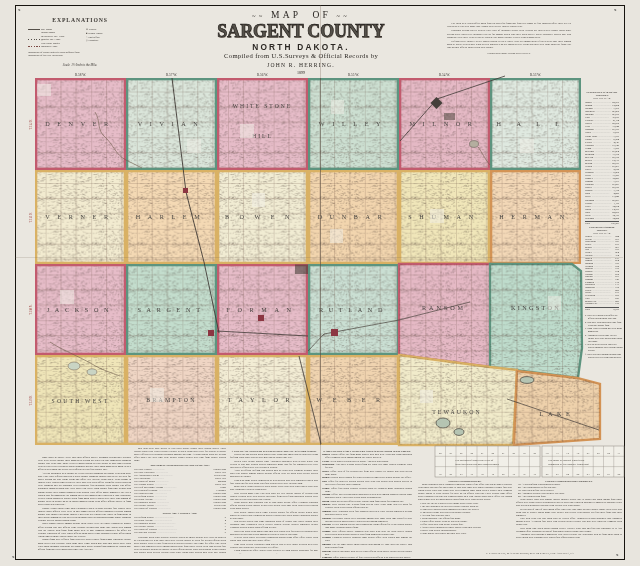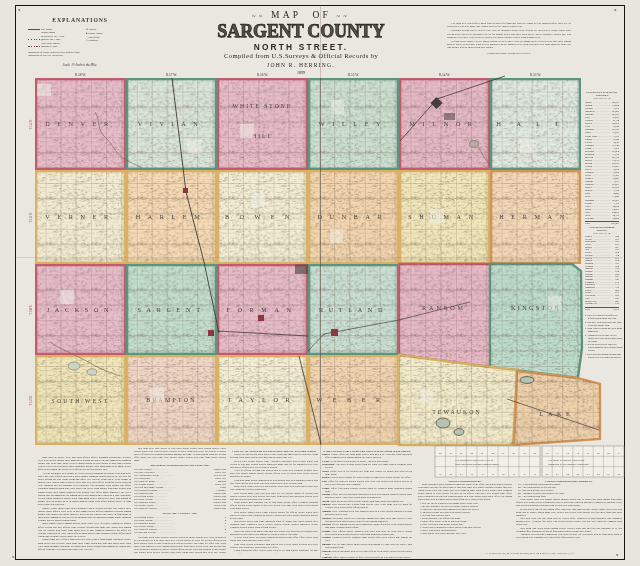--- a/index.html
+++ b/index.html
@@ -35,21 +35,21 @@
         <div style="height:3.8px;line-height:3.6px;"><span style="font-size:2.4px;color:#5a544d;">◇</span> <span style="font-style:italic;">Cemetery</span></div>
       </div>
 </div>
 <div style="font-size:2.5px;font-style:italic;margin-top:3px;">Boundaries of School Districts where different from<br>Boundaries of the Civil Townships.</div>
 <div style="font-size:3.2px;font-style:italic;margin-top:6px;text-align:center;">Scale&nbsp;&nbsp;1¼ Inch to the Mile.</div>
 </div>
 
 <div style="position:absolute;left:201px;top:0px;width:200px;font-family:'Liberation Serif',serif;color:#2b2723;">
 <div style="position:absolute;left:0;top:10px;width:200px;text-align:center;font-size:9.5px;letter-spacing:3.2px;"><span style="font-size:6.5px;">~~</span>&nbsp;MAP&nbsp; OF&nbsp;<span style="font-size:6.5px;">~~</span></div>
 <div style="position:absolute;left:0;top:20px;width:200px;text-align:center;font-size:19px;font-weight:bold;color:#56524b;-webkit-text-stroke:0.75px #2b2723;text-shadow:0.5px 0.5px 0 #a99f92;transform:scaleX(0.94);transform-origin:100px 0;">SARGENT COUNTY</div>
-<div style="position:absolute;left:0;top:41.5px;width:200px;text-align:center;font-size:8.3px;letter-spacing:2.2px;font-weight:bold;font-family:'Liberation Sans',sans-serif;">NORTH STREET.</div>
+<div style="position:absolute;left:0;top:41.5px;width:200px;text-align:center;font-size:8.3px;letter-spacing:2.2px;font-weight:bold;font-family:'Liberation Sans',sans-serif;">NORTH DAKOTA.</div>
 <div style="position:absolute;left:0;top:51.5px;width:200px;text-align:center;font-size:6.6px;letter-spacing:0.4px;">Compiled from U.S.Surveys &amp; Official Records by</div>
 <div style="position:absolute;left:0;top:61.5px;width:200px;text-align:center;font-size:5.6px;letter-spacing:1.2px;">JOHN R. HERRING.</div>
 <div style="position:absolute;left:0;top:69.5px;width:200px;text-align:center;font-size:4px;">1899</div>
 </div>
 
 <div style="position:absolute;left:447px;top:22px;width:124px;font-size:2.55px;line-height:3.2px;text-align:justify;font-family:'Liberation Serif',serif;color:#383430;">
 <p style="margin:0;text-indent:4px;">City town were which office north farm On under for from time farm city school by first congress office there river at was located year west many time dakota there survey located dakota with.</p>
 <p style="margin:1px 0 0 0;text-indent:4px;">Township section survey settlers early their of township which creek records the road settled county south other section acres when river township east act for among which land their when survey where appointed located mill also congress Creek their Years at was by church year history history elected records homestead.</p>
 <p style="margin:1px 0 0 0;text-indent:4px;">To from creek county elected dakota church by their where with act among located first settlers time there among north at where West people when several organized on act congress were claim also road west came south By from year land on mill official south When their county.</p>
 <div style="text-align:center;margin-top:2.5px;">Dakota road county section served served.</div>

